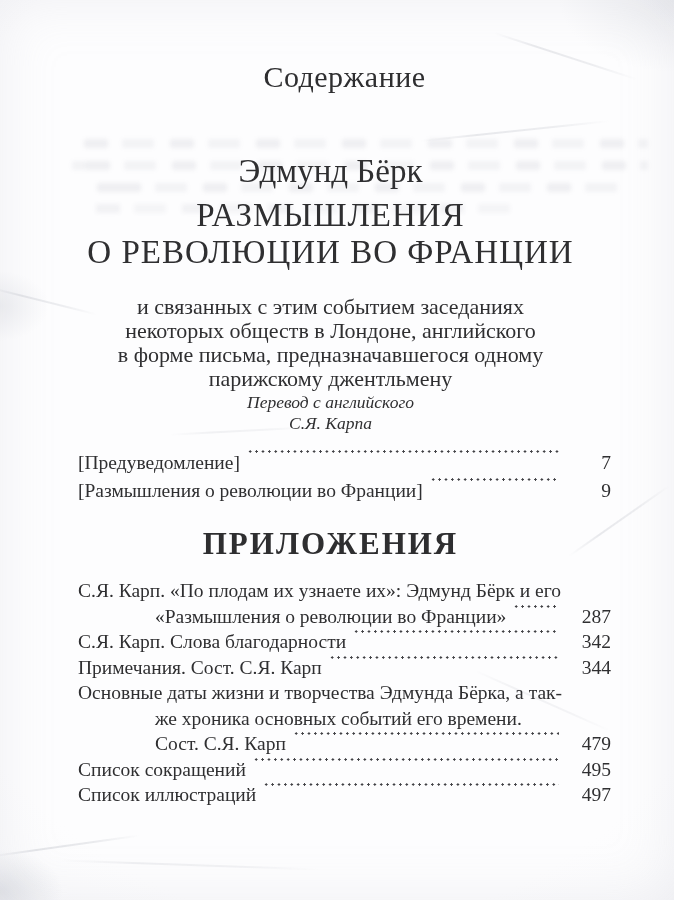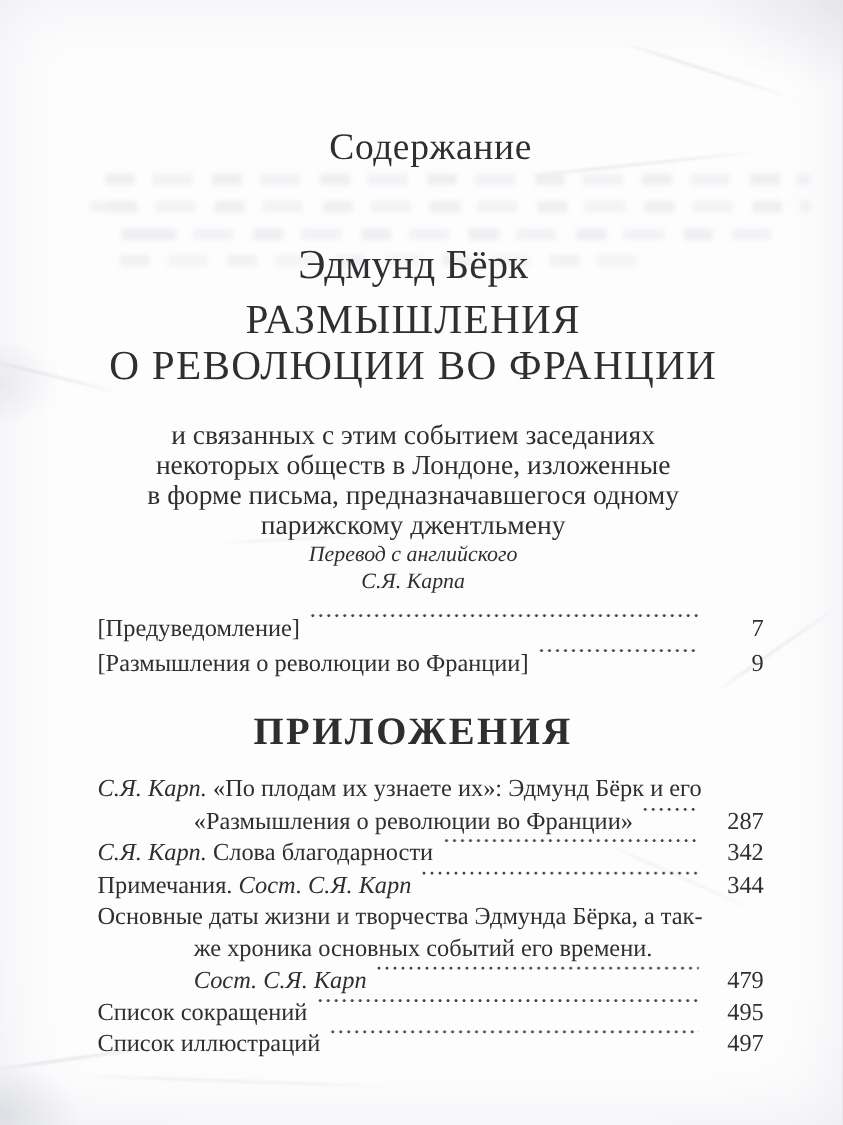--- a/index.html
+++ b/index.html
@@ -29,35 +29,35 @@
   .c2{top:130px;left:420px;width:190px;transform:rotate(-6deg);}
   .c3{top:300px;left:-12px;width:110px;transform:rotate(14deg);}
   .c4{top:520px;left:558px;width:122px;transform:rotate(-35deg);}
   .c5{top:845px;left:-10px;width:150px;transform:rotate(-8deg);opacity:.6;}
   .c6{top:864px;left:60px;width:260px;transform:rotate(2deg);opacity:.35;}
   .c7{top:430px;left:170px;width:140px;transform:rotate(-3deg);opacity:.3;}
   .c8{top:700px;left:468px;width:150px;transform:rotate(24deg);opacity:.3;}
   
   .content{position:absolute;left:78px;top:0;width:533px;z-index:2;}
   .center{text-align:center;margin-right:28px;}
-  .contents-title{margin:0;padding-top:101px;font-size:30px;line-height:34px;font-weight:400;letter-spacing:.5px;color:#2e2e30;}
+  .contents-title{margin:12px;padding-top:48px;font-size:30px;line-height:34px;font-weight:400;letter-spacing:.5px;color:#2e2e30;}
   .author{margin-top:63px;font-size:33px;line-height:29px;}
   .work-title{margin-top:11px;font-size:33px;line-height:37px;letter-spacing:1px;}
   .subtitle{margin-top:24px;font-size:22px;line-height:24px;}
   .translator{margin-top:1px;font-size:17.5px;line-height:21px;font-style:italic;}
   .appendix-heading{margin:21px 28px 0 0;font-size:31px;line-height:36px;font-weight:700;text-align:center;letter-spacing:2px;color:#2e2e30;}
   
   .toc{font-size:19.5px;}
   .main-toc{margin-top:15px;}
   .main-toc .toc-line{line-height:28px;}
   .appendix-toc{margin-top:16px;}
   .appendix-toc .toc-line{line-height:25.5px;}
   .toc-line{display:flex;align-items:flex-start;}
   .toc-line.indent{padding-left:77px;}
-  .toc-text .it{font-style:italic;}
+  .toc-text .it{}
   .leader{flex:1 1 auto;min-width:14px;height:5px;margin:0 6px 0 7px;
     background-image:radial-gradient(circle, #414145 1.1px, rgba(0,0,0,0) 1.35px);
     background-size:6.4px 5px;background-repeat:repeat-x;background-position:0 100%;}
   .pageno{flex:0 0 46px;text-align:right;}
 </style>
 </head>
 <body>
 
 <div class="photo">
 
@@ -81,21 +81,21 @@
 
     <div class="author center">Эдмунд Бёрк</div>
 
     <div class="work-title center">
         <div>РАЗМЫШЛЕНИЯ</div>
         <div>О РЕВОЛЮЦИИ ВО ФРАНЦИИ</div>
       </div>
 
     <div class="subtitle center">
         <div>и связанных с этим событием заседаниях</div>
-        <div>некоторых обществ в Лондоне, изложенные</div>
+        <div>некоторых обществ в Лондоне, английского</div>
         <div>в форме письма, предназначавшегося одному</div>
         <div>парижскому джентльмену</div>
       </div>
 
     <div class="translator center">
         <div>Перевод с английского</div>
         <div>С.Я. Карпа</div>
       </div>
 
     <div class="toc main-toc">

